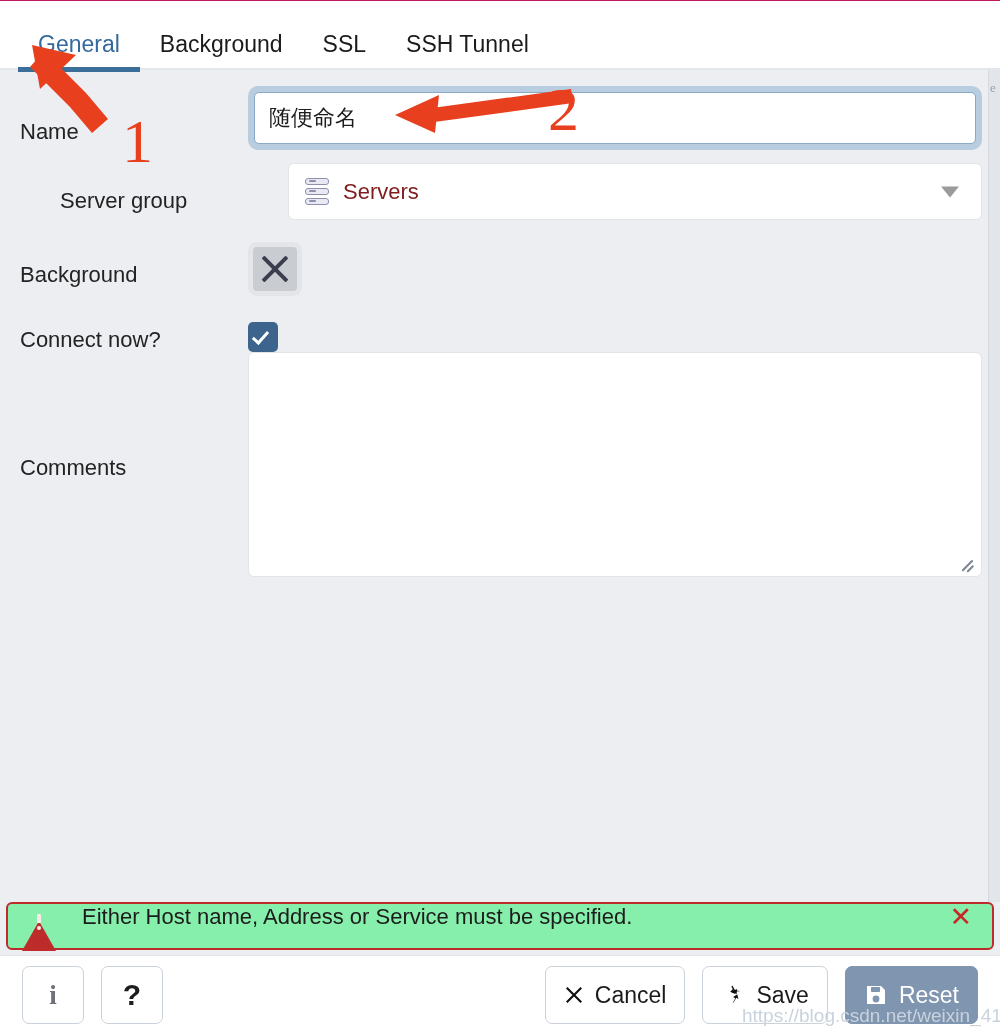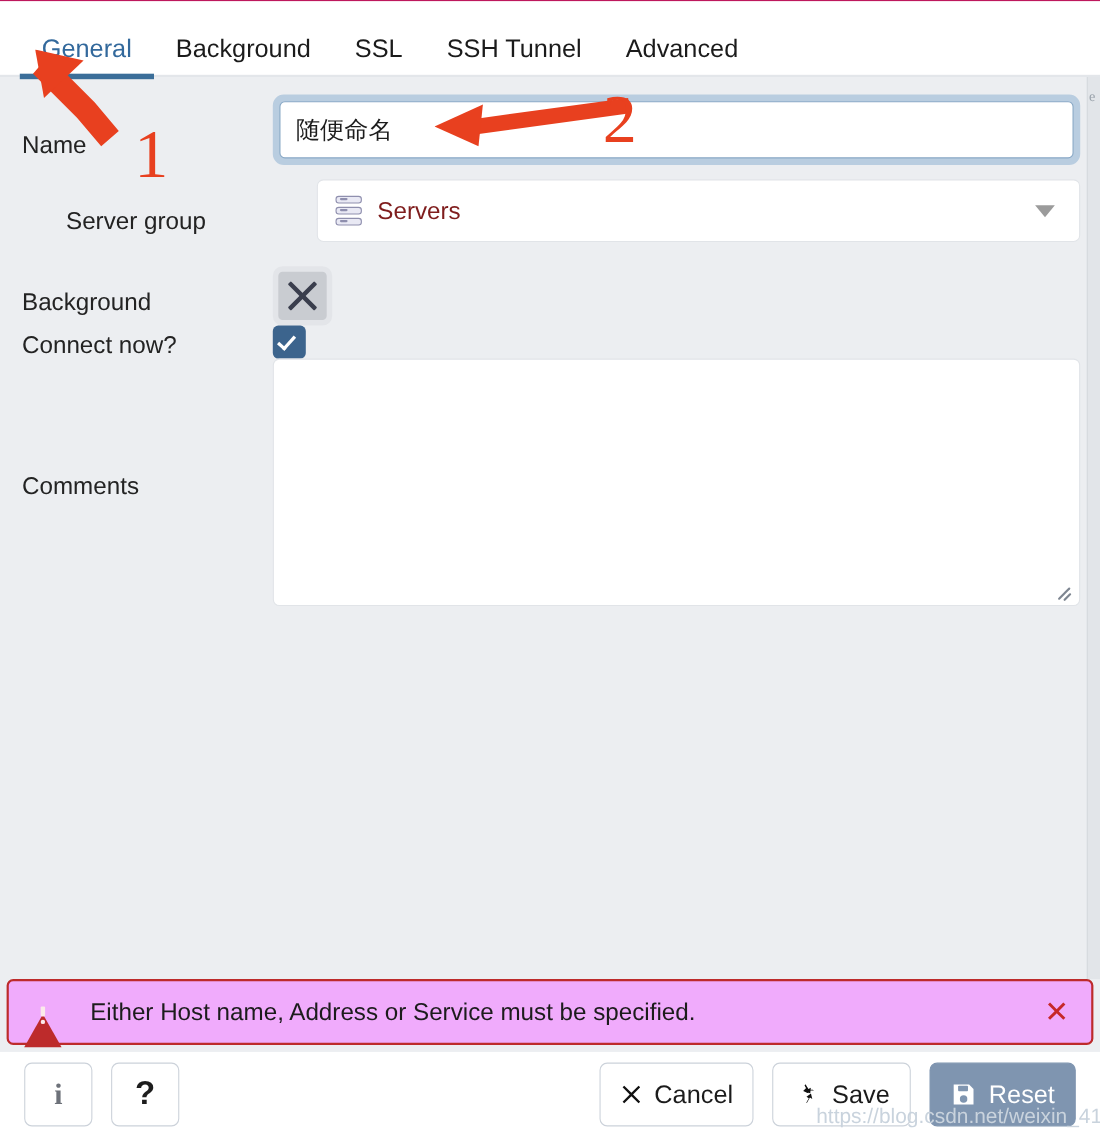--- a/index.html
+++ b/index.html
@@ -146,21 +146,21 @@
   }
   .swatch::before, .swatch::after{
     content:""; position:absolute; left:50%; top:50%;
     width:34px; height:4px; background:#3a3e4d; border-radius:1px;
     margin-left:-17px; margin-top:-2px;
   }
   .swatch::before{ transform:rotate(45deg); }
   .swatch::after{ transform:rotate(-45deg); }
 
   
-  .row-cn { }
+  .row-cn { margin-top:26px; }
   .row-cn .lbl { padding-top:6px; }
   .chk{
     width:30px; height:30px;
     background:#3c648d; border-radius:5px;
     position:relative; cursor:pointer;
   }
   .chk .tick{
     position:absolute; left:8px; top:6px;
     width:9px; height:16px;
     border:solid #ffffff; border-width:0 3.4px 3.4px 0;
@@ -189,25 +189,25 @@
   .resize span:nth-child(1){ width:15px; left:1px; top:13px; transform:rotate(-45deg); }
   .resize span:nth-child(2){ width:9px; left:6px; top:14px; transform:rotate(-45deg); }
 
   
   .alertwrap{
     flex:0 0 auto;
     padding:0 6px 5px 6px;
     background:#eceef1;
   }
   .alert{
-    background:#f0abfc;
+    background:#86efac;
     border:2px solid #bd2b2b;
     border-radius:6px;
-    height:60px;
-    display:flex; align-items:center;
+    height:48px;
+    display:flex; 
     padding:0 16px 0 14px;
     position:relative;
   }
   .warn-tri{
     width:34px; height:30px; position:relative; flex:0 0 34px; margin-right:26px;
   }
   .warn-tri .tri{
     width:0; height:0;
     border-left:17px solid transparent;
     border-right:17px solid transparent;
@@ -295,21 +295,20 @@
 </head>
 <body>
 
 <div id="app">
 
   <div class="tabbar">
     <div class="tab active"><span>General</span></div>
     <div class="tab"><span>Background</span></div>
     <div class="tab"><span>SSL</span></div>
     <div class="tab"><span>SSH Tunnel</span></div>
-    <div class="tab"><span>Advanced</span></div>
   </div>
 
   <div class="body">
 
     <div class="rightstrip">
       <span class="glyph">e</span>
     </div>
 
     <div class="row row-name">
       <div class="lbl">Name</div>

